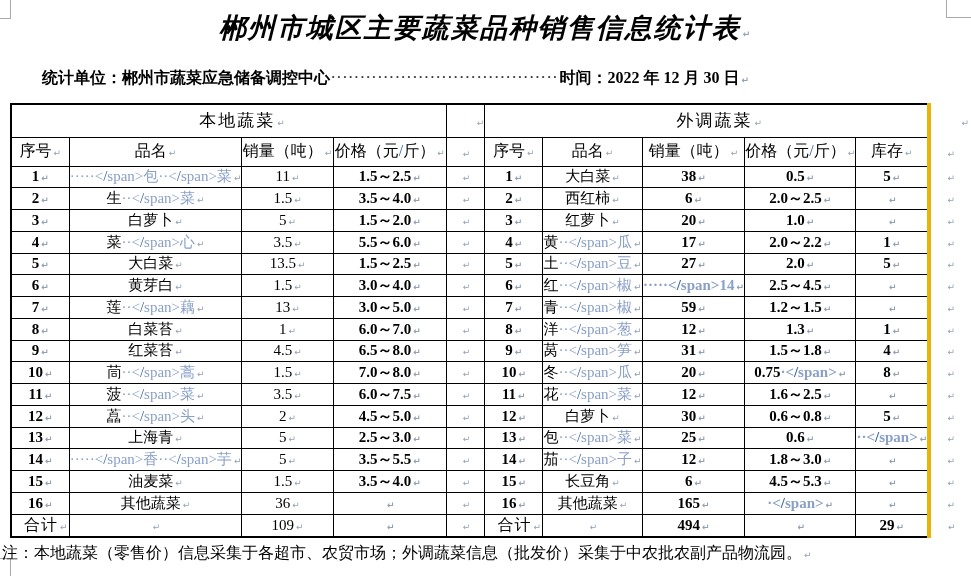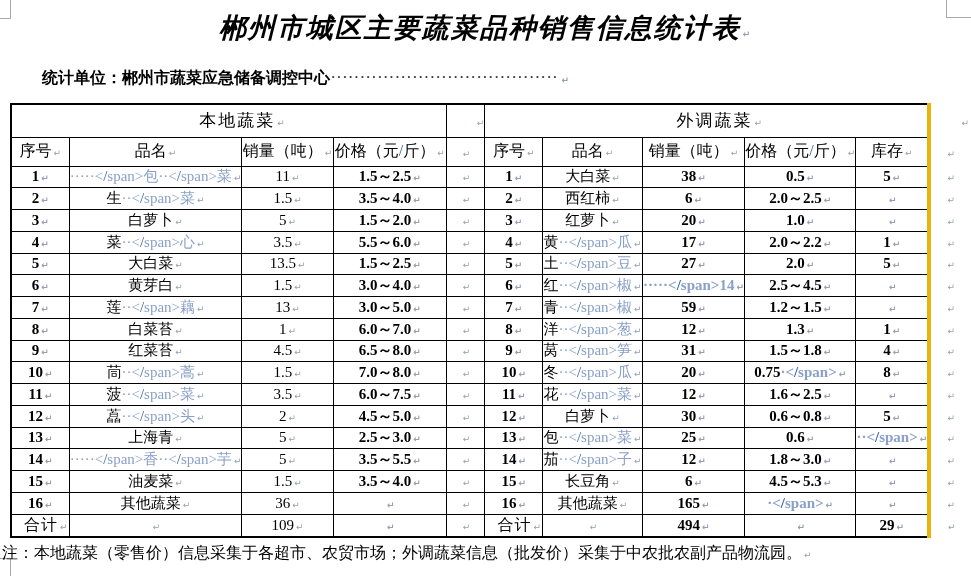--- a/index.html
+++ b/index.html
@@ -57,20 +57,21 @@
 
 <div class="crop crop-tl"></div>
 <div class="crop crop-tr"></div>
 <div class="crop crop-bl"></div>
 
 <div class="title"><span>郴州市城区主要蔬菜品种销售信息统计表</span><span class="pm">↵</span></div>
 
 <div class="subtitle">
   <span>统计单位：郴州市蔬菜应急储备调控中心</span>
   <span class="dots">·······································</span>
+  <span>时间：2022 年 12 月 30 日</span>
   <span class="pm">↵</span>
 </div>
 
 <div class="tablewrap">
   <table>
     <colgroup>
       <col style="width:61px">
         <col style="width:132px">
         <col style="width:105px">
         <col style="width:149px">

